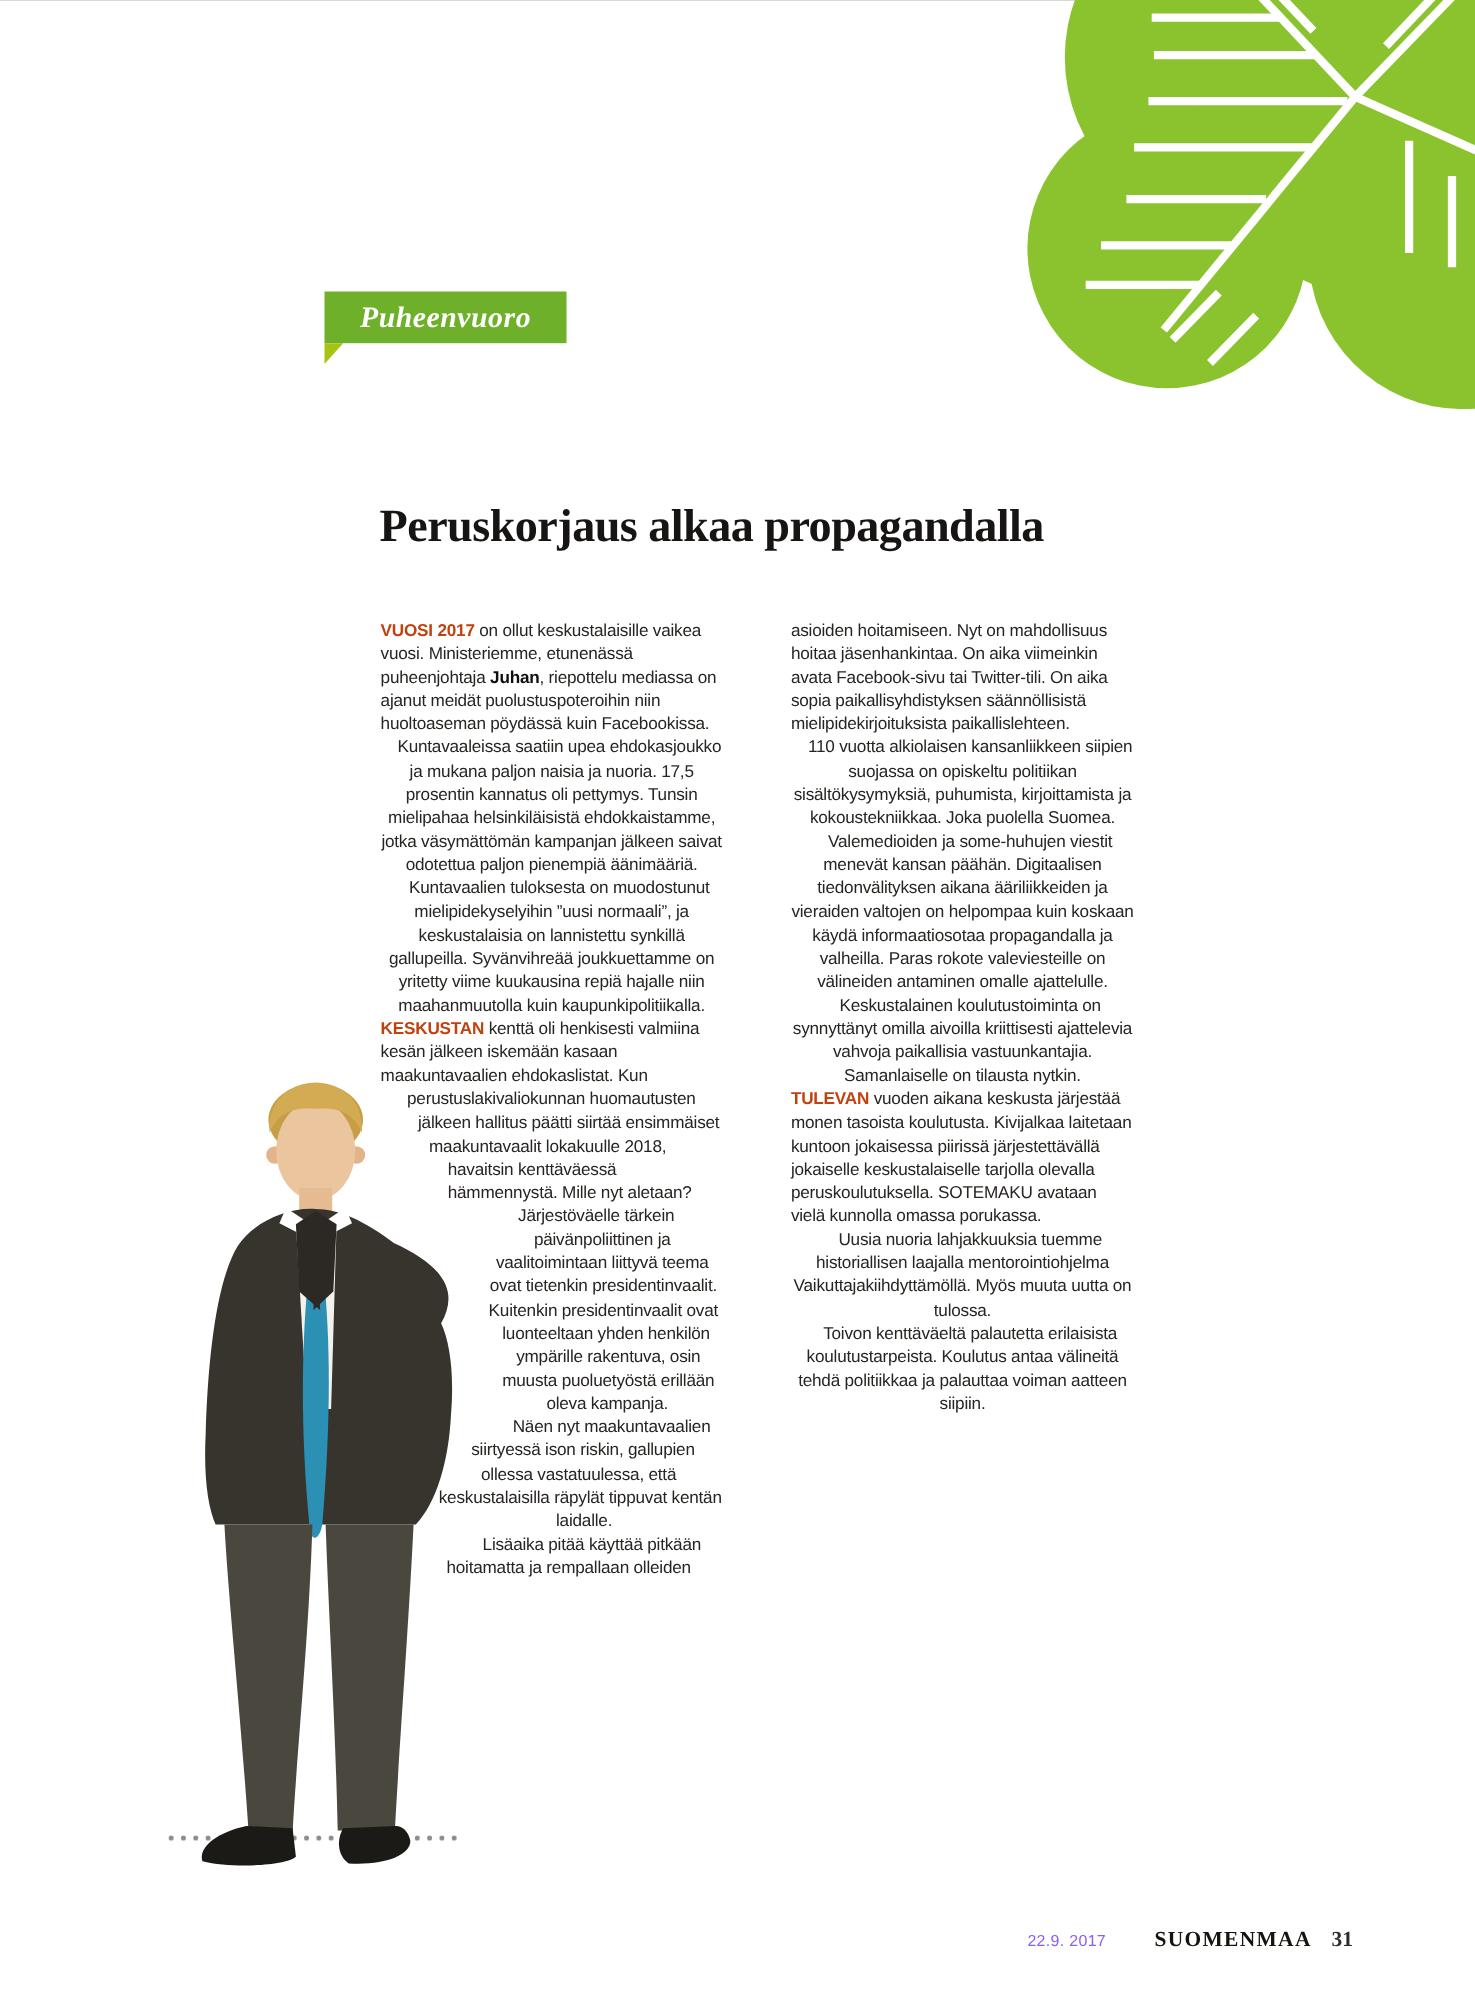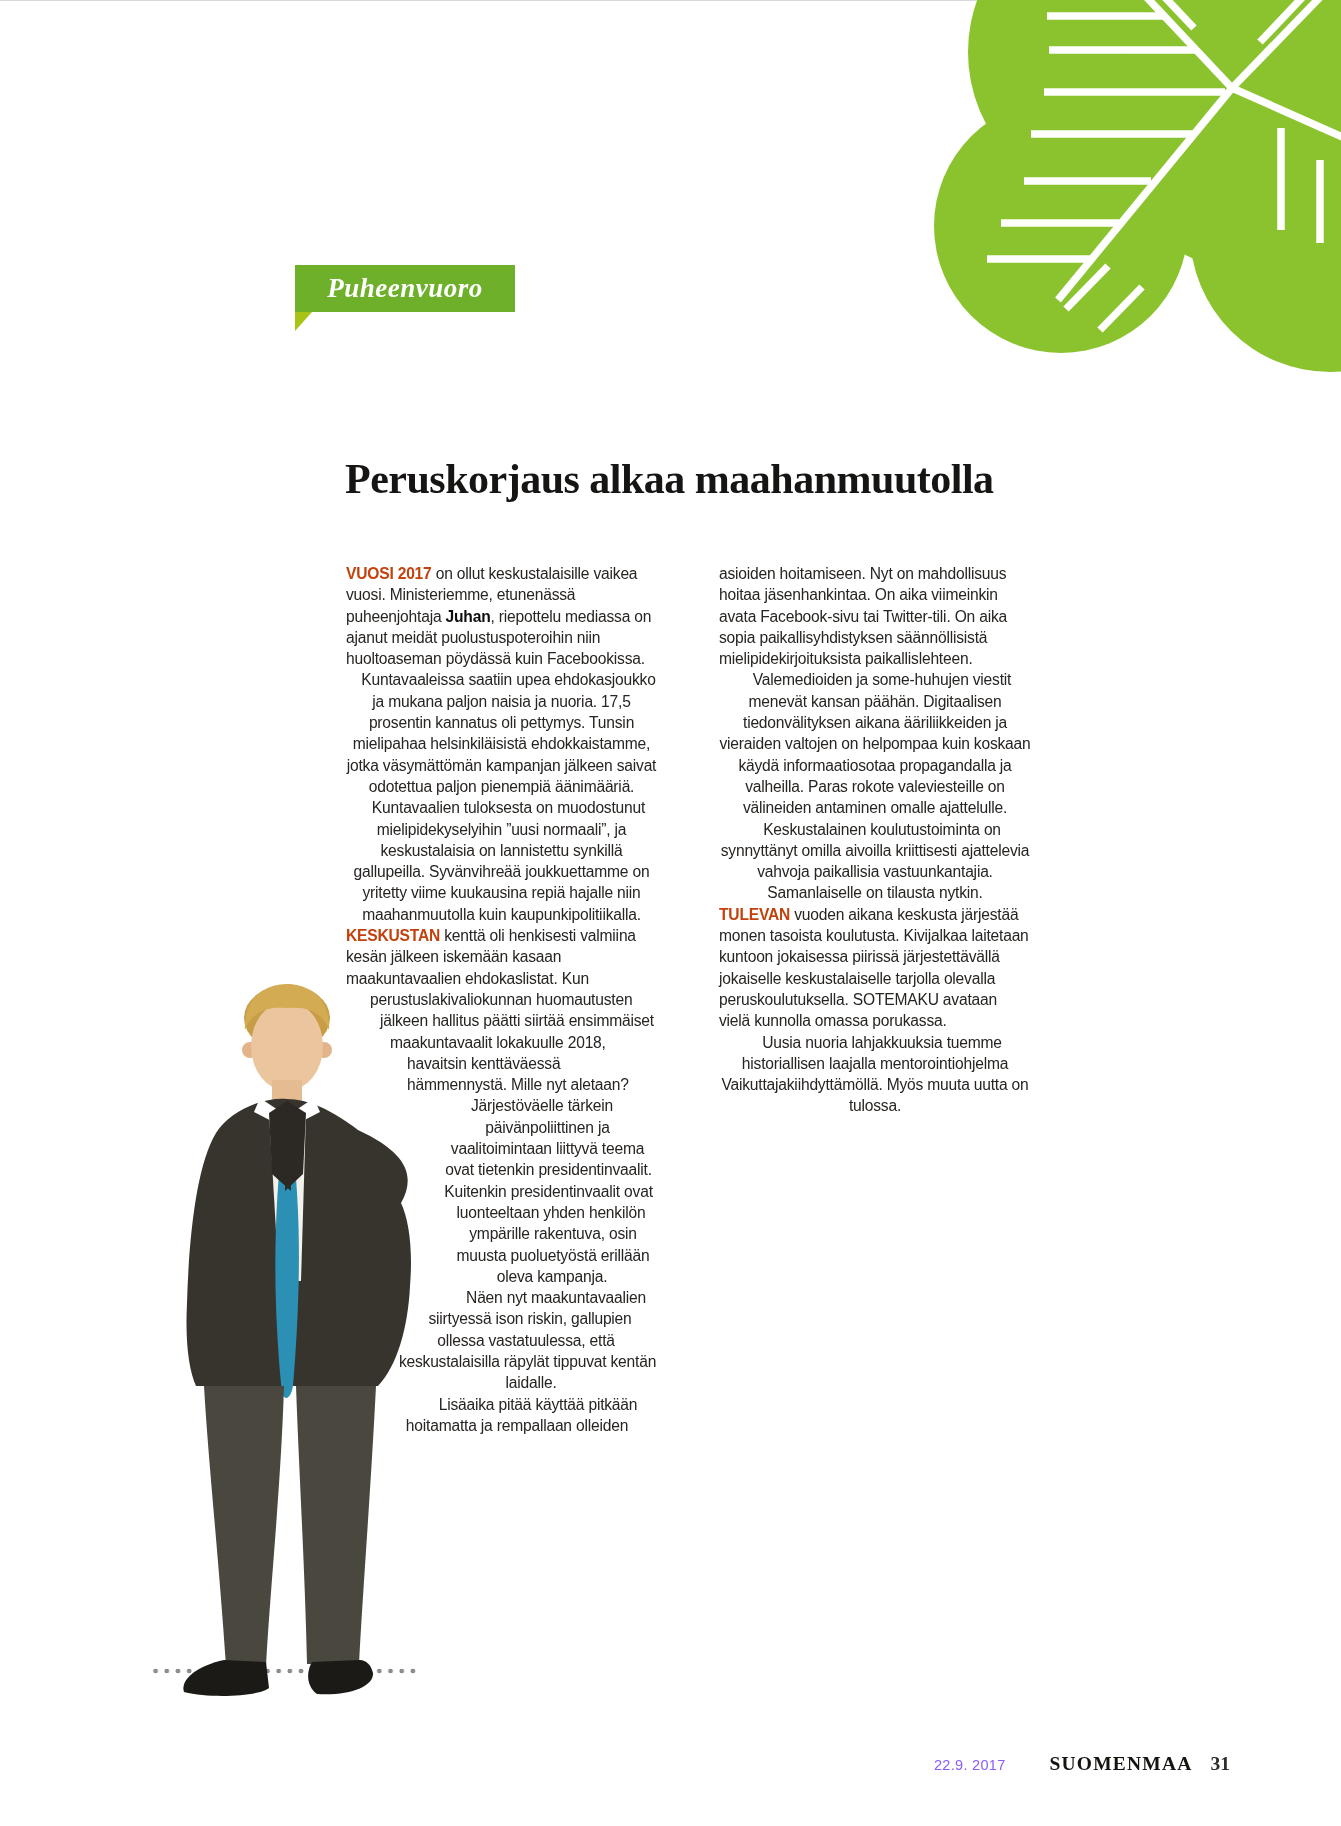--- a/index.html
+++ b/index.html
@@ -92,21 +92,21 @@
         <path d="M297,266 L255,309"></path>
         <path d="M331,287 L289,330"></path>
         <path d="M470,128 L470,230"></path>
         <path d="M509,160 L509,243"></path>
         <path d="M383,28 L329,-29"></path>
         <path d="M449,42 L504,-16"></path>
       </g>
     </svg>
   </div>
 
-  <h1 class="headline">Peruskorjaus alkaa maahanmuutolla</h1>
+  <h1 class="headline">Peruskorjaus alkaa propagandalla</h1>
 
   <div class="col col1">
 
     <div class="sandbag sb0"></div>
     <div class="sandbag" style="width:25px"></div>
     <div class="sandbag" style="width:35px"></div>
     <div class="sandbag" style="width:45px"></div>
     <div class="sandbag" style="width:62px"></div>
     <div class="sandbag" style="width:55px"></div>
     <div class="sandbag" style="width:68px"></div>
@@ -129,24 +129,26 @@
     <p class="indent">Kuntavaaleissa saatiin upea ehdokasjoukko ja mukana paljon naisia ja nuoria. 17,5 prosentin kannatus oli pettymys. Tunsin mielipahaa helsinkiläisistä ehdokkaistamme, jotka väsymättömän kampanjan jälkeen saivat odotettua paljon pienempiä äänimääriä.</p>
     <p class="indent">Kuntavaalien tuloksesta on muodostunut mielipidekyselyihin ”uusi normaali”, ja keskustalaisia on lannistettu synkillä gallupeilla. Syvänvihreää joukkuettamme on yritetty viime kuukausina repiä hajalle niin maahanmuutolla kuin kaupunkipolitiikalla.</p>
     <p class="lead-para"><span class="lead">KESKUSTAN</span><span> kenttä oli henkisesti valmiina kesän jälkeen iskemään kasaan maakuntavaalien ehdokaslistat. Kun perustuslakivaliokunnan huomautusten jälkeen hallitus päätti siirtää ensimmäiset maakuntavaalit lokakuulle 2018, havaitsin kenttäväessä hämmennystä. Mille nyt aletaan?</span></p>
     <p class="indent">Järjestöväelle tärkein päivänpoliittinen ja vaalitoimintaan liittyvä teema ovat tietenkin presidentinvaalit. Kuitenkin presidentinvaalit ovat luonteeltaan yhden henkilön ympärille rakentuva, osin muusta puoluetyöstä erillään oleva kampanja.</p>
     <p class="indent">Näen nyt maakuntavaalien siirtyessä ison riskin, gallupien ollessa vastatuulessa, että keskustalaisilla räpylät tippuvat kentän laidalle.</p>
     <p class="indent">Lisäaika pitää käyttää pitkään hoitamatta ja rempallaan olleiden</p>
   </div>
 
   <div class="col col2">
     <p>asioiden hoitamiseen. Nyt on mahdollisuus hoitaa jäsenhankintaa. On aika viimeinkin avata Facebook-sivu tai Twitter-tili. On aika sopia paikallisyhdistyksen säännöllisistä mielipidekirjoituksista paikallislehteen.</p>
+    <p class="indent">110 vuotta alkiolaisen kansanliikkeen siipien suojassa on opiskeltu politiikan sisältökysymyksiä, puhumista, kirjoittamista ja kokoustekniikkaa. Joka puolella Suomea.</p>
     <p class="indent">Valemedioiden ja some-huhujen viestit menevät kansan päähän. Digitaalisen tiedonvälityksen aikana ääriliikkeiden ja vieraiden valtojen on helpompaa kuin koskaan käydä informaatiosotaa propagandalla ja valheilla. Paras rokote valeviesteille on välineiden antaminen omalle ajattelulle.</p>
     <p class="indent">Keskustalainen koulutustoiminta on synnyttänyt omilla aivoilla kriittisesti ajattelevia vahvoja paikallisia vastuunkantajia. Samanlaiselle on tilausta nytkin.</p>
     <p class="lead-para"><span class="lead">TULEVAN</span><span> vuoden aikana keskusta järjestää monen tasoista koulutusta. Kivijalkaa laitetaan kuntoon jokaisessa piirissä järjestettävällä jokaiselle keskustalaiselle tarjolla olevalla peruskoulutuksella. SOTEMAKU avataan vielä kunnolla omassa porukassa.</span></p>
     <p class="indent">Uusia nuoria lahjakkuuksia tuemme historiallisen laajalla mentorointiohjelma Vaikuttajakiihdyttämöllä. Myös muuta uutta on tulossa.</p>
+    <p class="indent">Toivon kenttäväeltä palautetta erilaisista koulutustarpeista. Koulutus antaa välineitä tehdä politiikkaa ja palauttaa voiman aatteen siipiin.</p>
 
   </div>
 
   <div class="dots"></div>
 
   <div class="figure">
     <svg width="300" height="740" viewBox="0 0 300 740" xmlns="http://www.w3.org/2000/svg">
 
       <ellipse cx="167" cy="52" rx="43" ry="33" fill="#c79d45"></ellipse>
 

